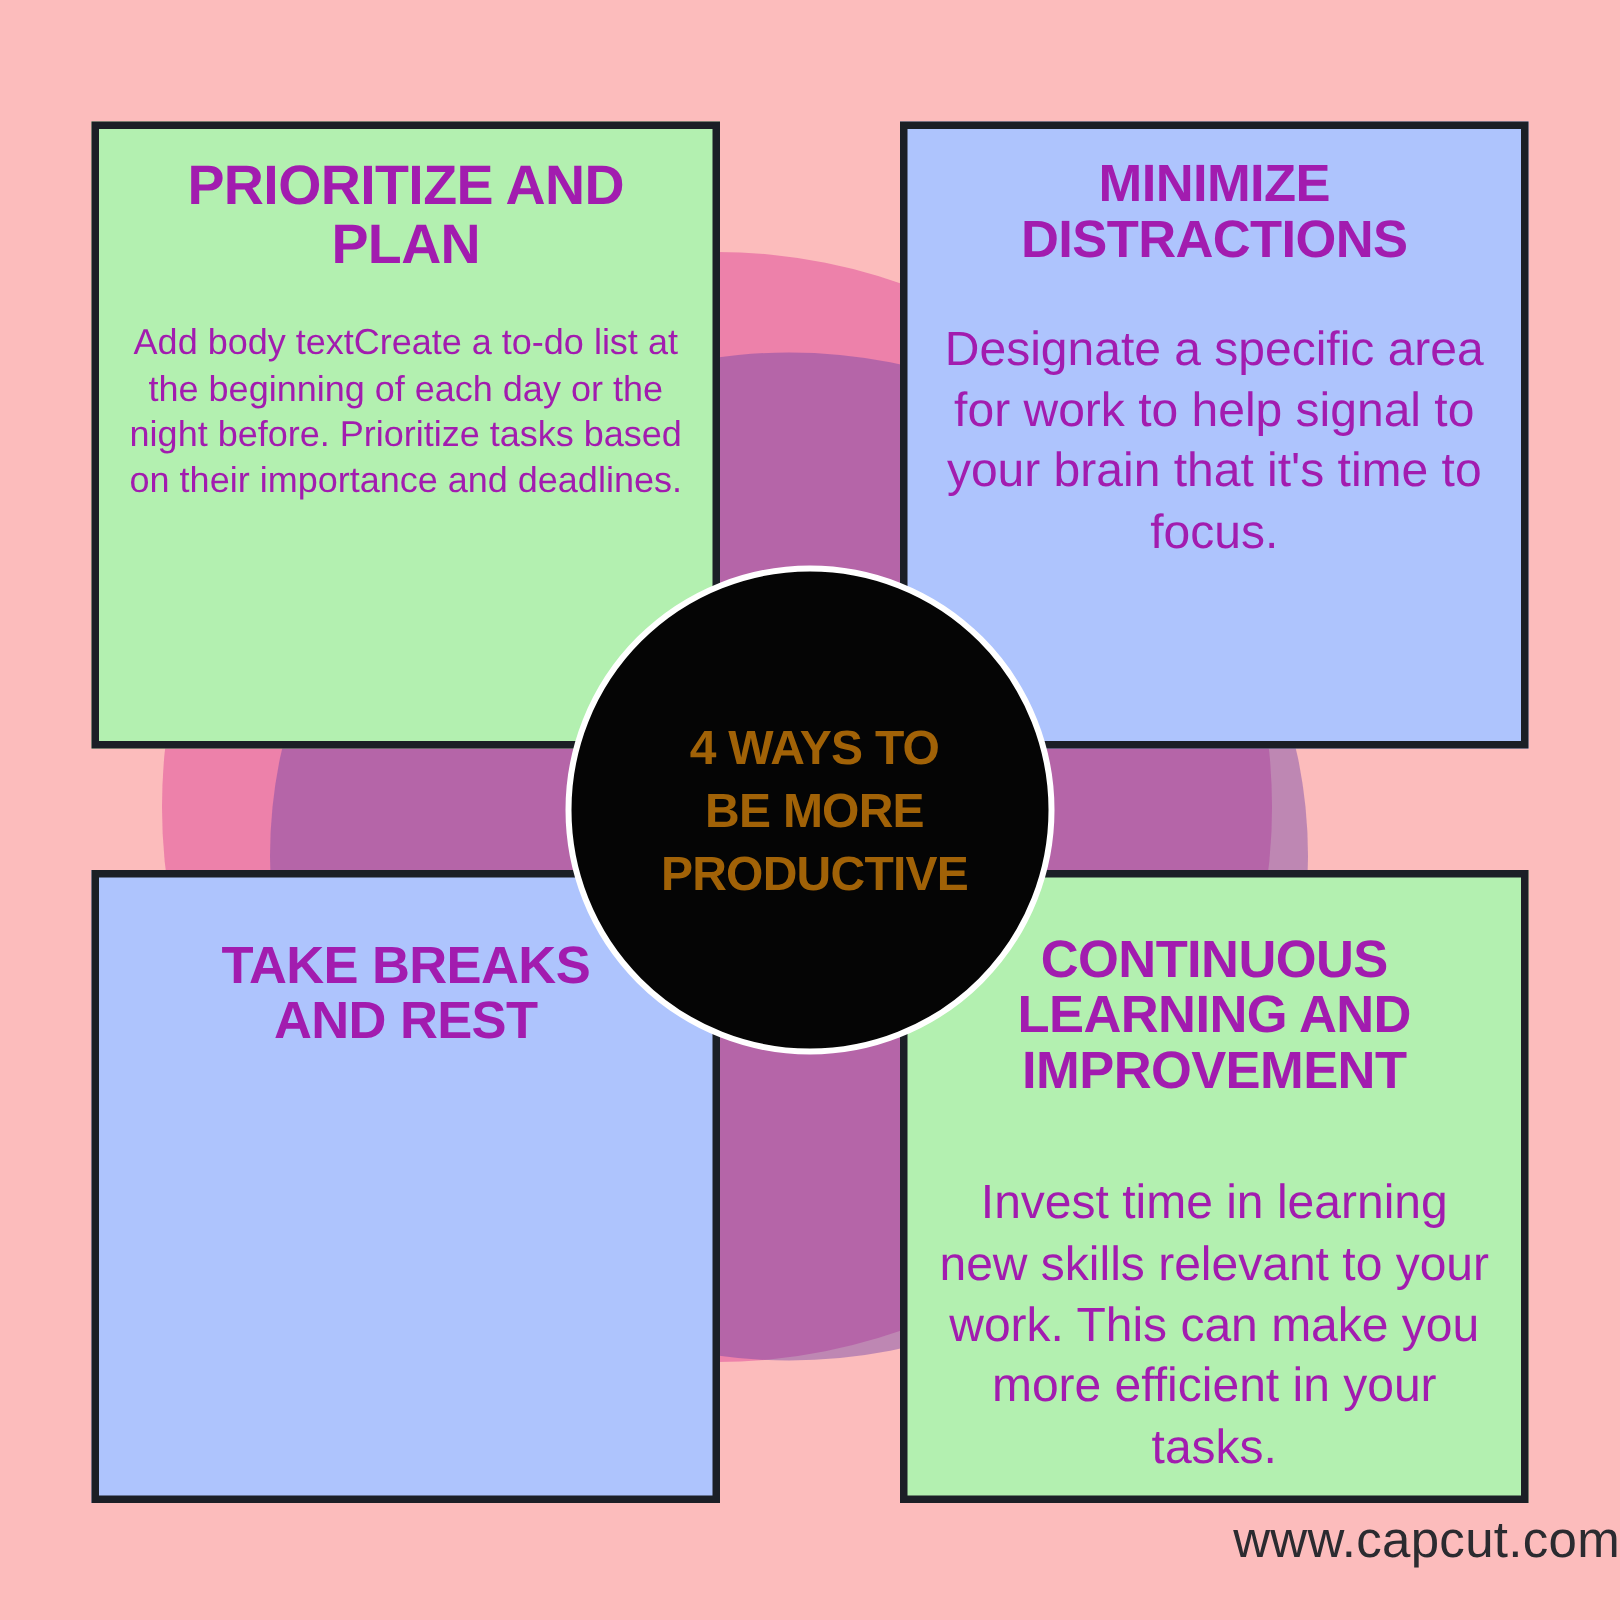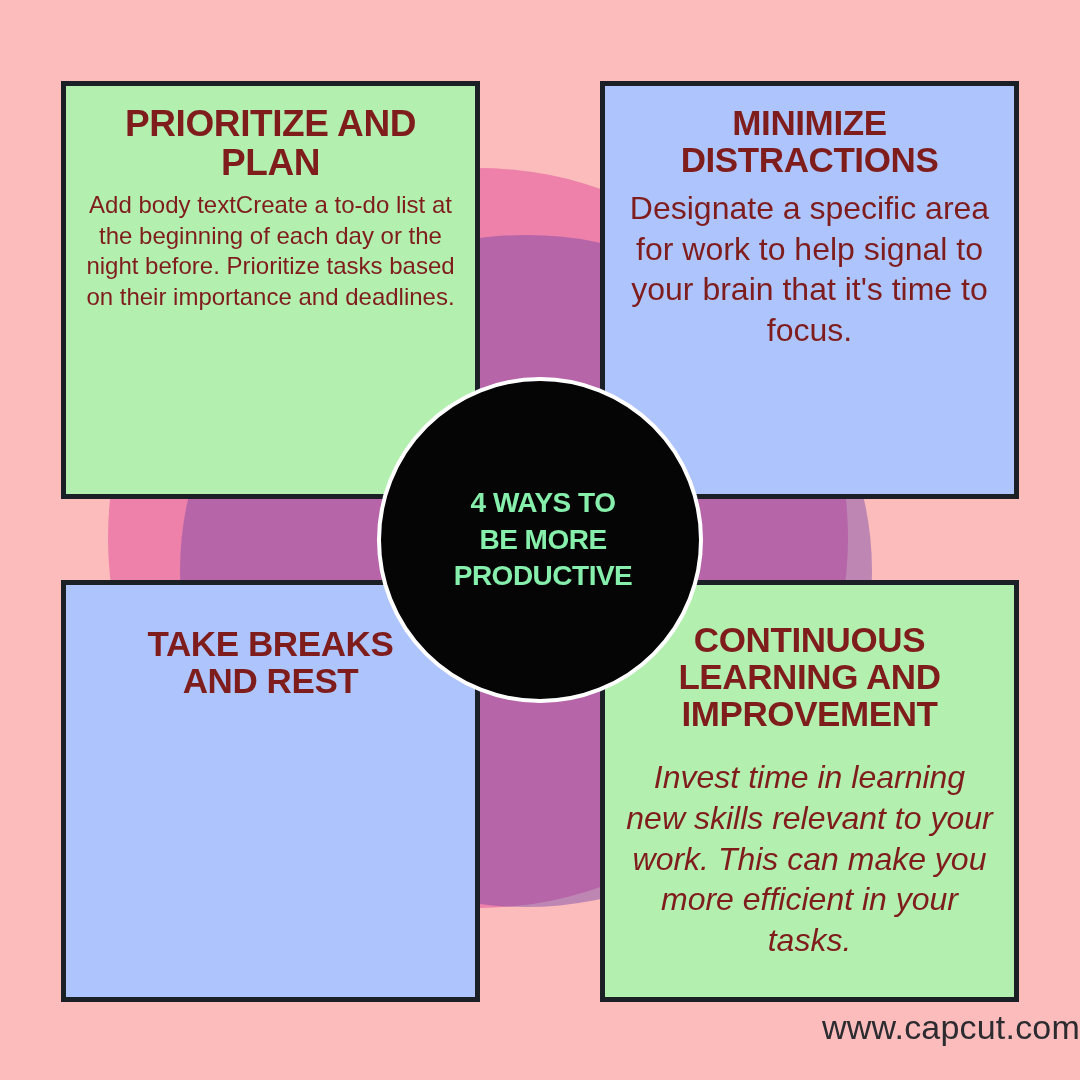--- a/index.html
+++ b/index.html
@@ -53,21 +53,22 @@
   }
   .card {
     position: absolute;
     box-sizing: border-box;
     border: 5px solid #1b1f26;
     padding: 18px 16px 14px 16px;
     display: flex;
     flex-direction: column;
     align-items: center;
     text-align: center;
-    color: #7f1d1d;
+    color: #a21caf;
+    gap: 24px;
   }
   .card-tl { left: 61px;  top: 81px;  width: 419px; height: 418px; background: #b3f0b0; }
   .card-tr { left: 600px; top: 81px;  width: 419px; height: 418px; background: #aec4fd; }
   .card-bl { left: 61px;  top: 580px; width: 419px; height: 422px; background: #aec4fd; }
   .card-br { left: 600px; top: 580px; width: 419px; height: 422px; background: #b3f0b0; }
 
   .card-title {
     font-weight: 700;
     font-size: 35px;
     line-height: 1.06;
@@ -82,41 +83,41 @@
     font-weight: 400;
   }
   
   .card-tl .card-title { font-size: 37px; margin-bottom: 8px; }
   .card-tl .card-body  { font-size: 24px; }
   .card-tr .card-title { }
   .card-tr .card-body  { font-size: 32px; }
   .card-bl .card-title { margin-top: 22px; margin-bottom: 8px; }
   .card-bl .card-body  { font-size: 32px; }
   .card-br .card-title { margin-top: 18px; margin-bottom: 25px; }
-  .card-br .card-body  { font-size: 32px; font-style: italic; }
+  .card-br .card-body  { font-size: 32px; }
 
   
   .center-badge {
     position: absolute;
     left: 377px;
     top: 377px;
     width: 326px;
     height: 326px;
     border-radius: 50%;
     background: #050505;
     border: 4px solid #ffffff;
     box-sizing: border-box;
     display: flex;
     align-items: center;
     justify-content: center;
   }
   .center-badge-text {
-    color: #86efac;
+    color: #a16207;
     font-weight: 700;
-    font-size: 28px;
+    font-size: 32px;
     line-height: 1.32;
     text-align: center;
     letter-spacing: -0.5px;
     white-space: pre-line;
     width: 340px;
     margin-left: 6px;
   }
 
   
   .footer {

